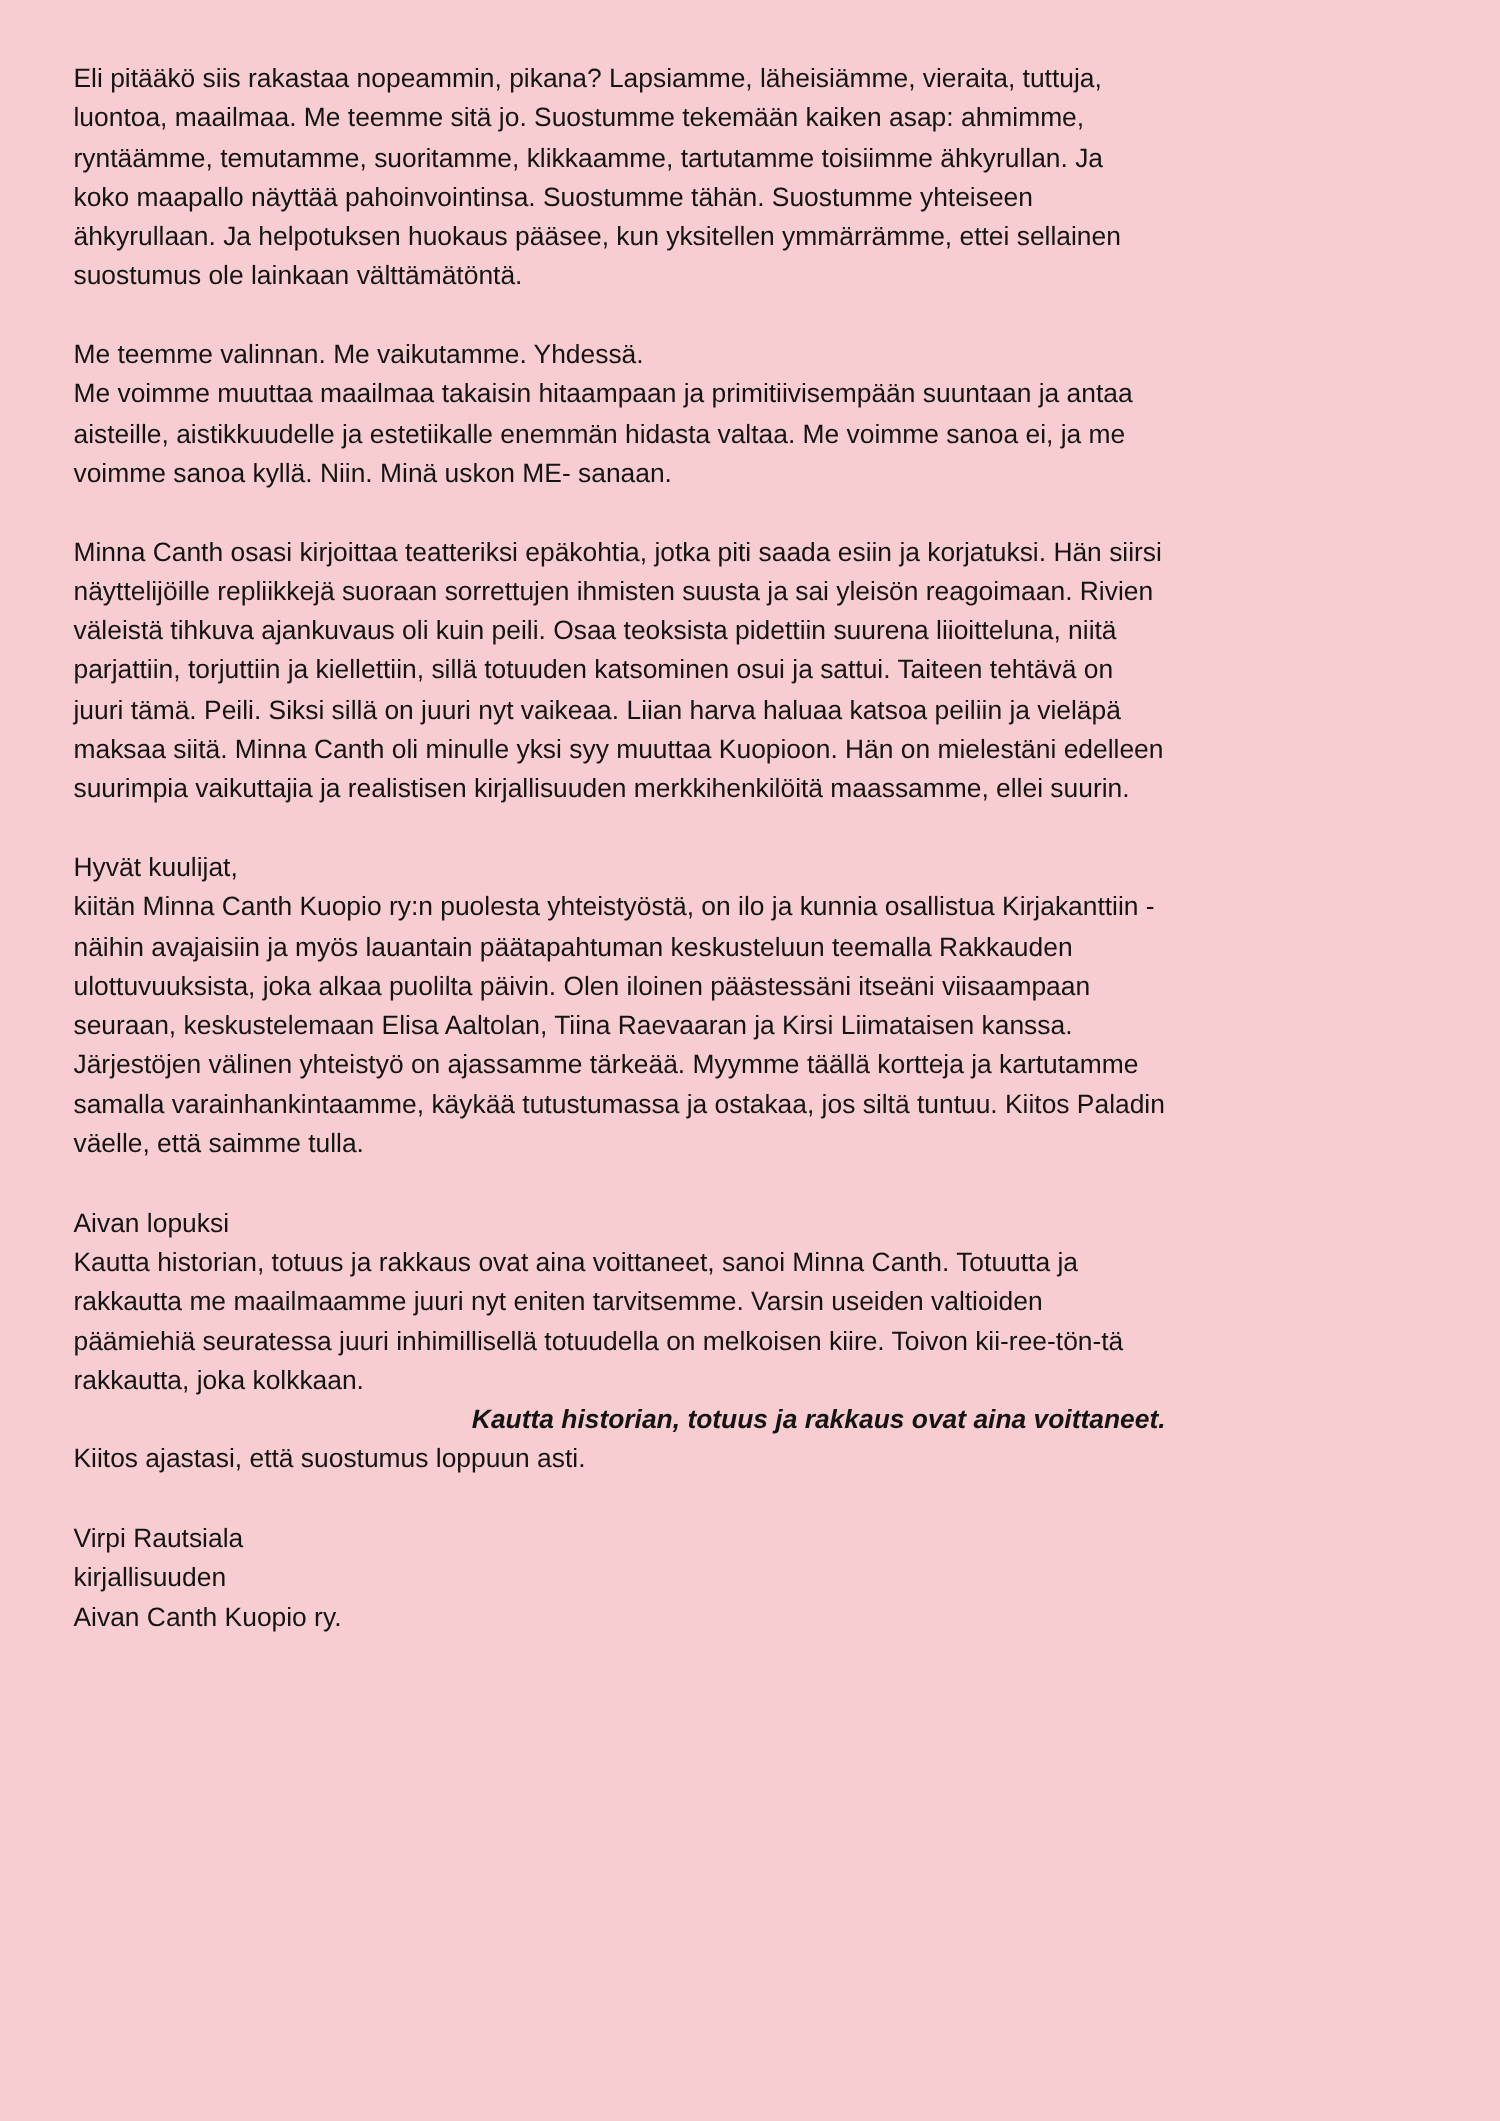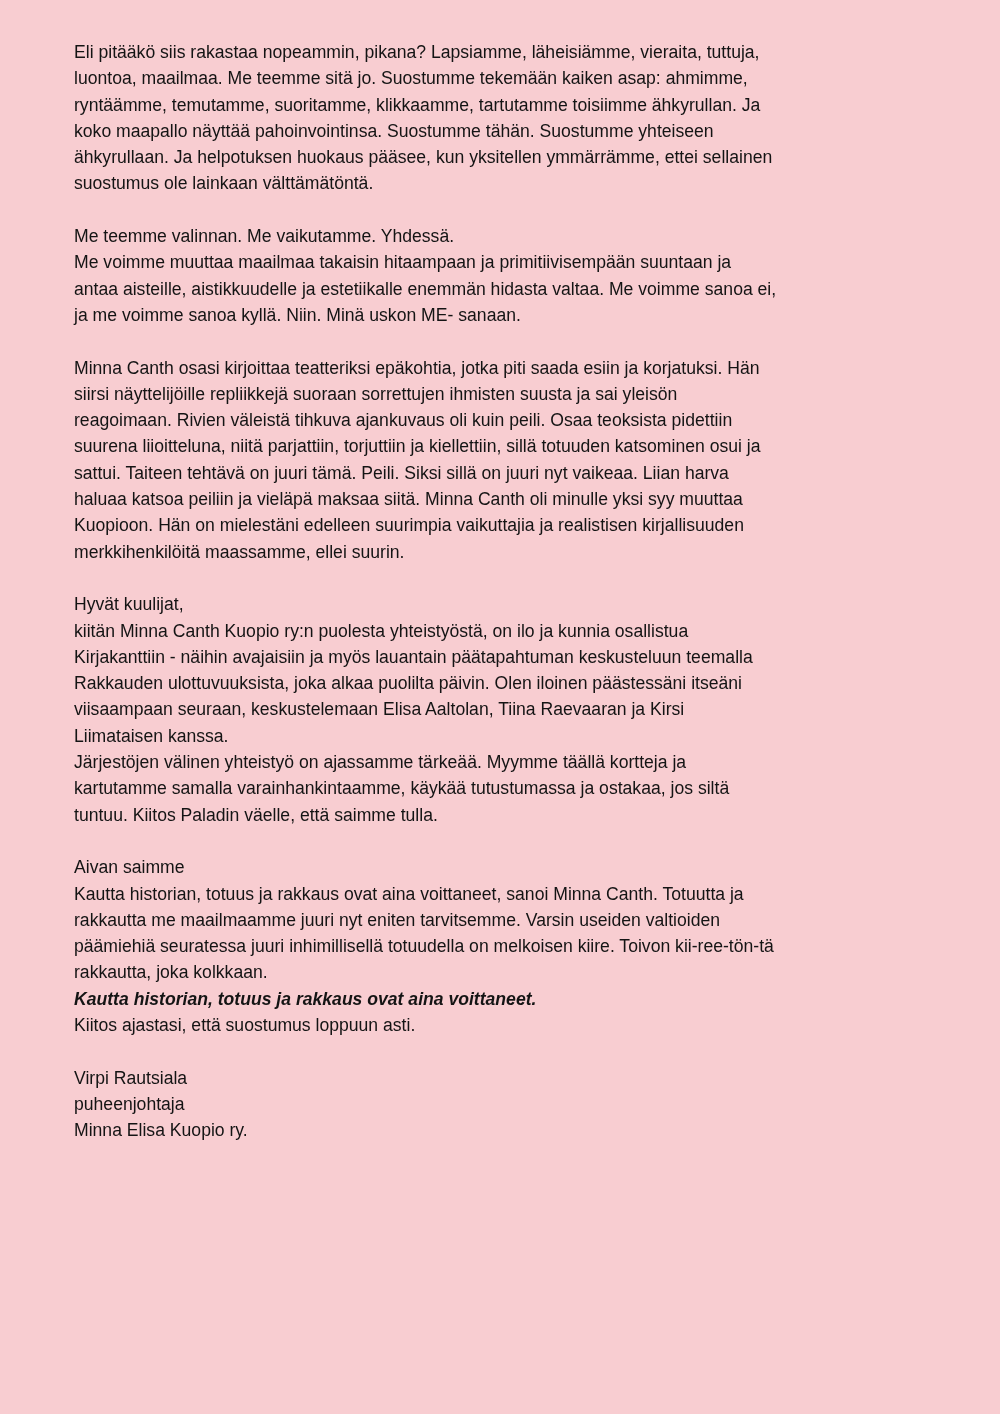--- a/index.html
+++ b/index.html
@@ -11,35 +11,35 @@
       height: 1414px;
       background: #f8cdd1;
       color: #141414;
       font-family: "Liberation Sans", sans-serif;
       font-size: 17.6px;
       line-height: 26.3px;
       overflow: hidden;
     }
     .page {
       position: relative;
-      padding: 39px 20px 0 74px;
+      padding: 39px 20px 0 49px;
       box-sizing: border-box;
       width: 797px;
     }
     p {
       margin: 0;
     }
     .block {
       margin: 0 0 26.3px 0;
     }
     .block.sig {
       margin-top: 25px;
     }
     .italic { }
-    .bolditalic { font-style: italic; font-weight: bold; }
+    .bolditalic { font-style: italic; font-weight: bold; text-align: right; }
   </style>
 </head>
 <body>
 
 <div class="page">
 
   <div class="block">
     <p>Eli pitääkö siis rakastaa nopeammin, pikana? Lapsiamme, läheisiämme, vieraita, tuttuja, luontoa, maailmaa. Me teemme sitä jo. Suostumme tekemään kaiken asap: ahmimme, ryntäämme, temutamme, suoritamme, klikkaamme, tartutamme toisiimme ähkyrullan. Ja koko maapallo näyttää pahoinvointinsa. Suostumme tähän. Suostumme yhteiseen ähkyrullaan. Ja helpotuksen huokaus pääsee, kun yksitellen ymmärrämme, ettei sellainen suostumus ole lainkaan välttämätöntä.</p>
   </div>
 
@@ -52,25 +52,25 @@
     <p>Minna Canth osasi kirjoittaa teatteriksi epäkohtia, jotka piti saada esiin ja korjatuksi. Hän siirsi näyttelijöille repliikkejä suoraan sorrettujen ihmisten suusta ja sai yleisön reagoimaan. Rivien väleistä tihkuva ajankuvaus oli kuin peili. Osaa teoksista pidettiin suurena liioitteluna, niitä parjattiin, torjuttiin ja kiellettiin, sillä totuuden katsominen osui ja sattui. Taiteen tehtävä on juuri tämä. Peili. Siksi sillä on juuri nyt vaikeaa. Liian harva haluaa katsoa peiliin ja vieläpä maksaa siitä. Minna Canth oli minulle yksi syy muuttaa Kuopioon. Hän on mielestäni edelleen suurimpia vaikuttajia ja realistisen kirjallisuuden merkkihenkilöitä maassamme, ellei suurin.</p>
   </div>
 
   <div class="block">
     <p>Hyvät kuulijat,</p>
     <p>kiitän Minna Canth Kuopio ry:n puolesta yhteistyöstä, on ilo ja kunnia osallistua Kirjakanttiin - näihin avajaisiin ja myös lauantain päätapahtuman keskusteluun teemalla Rakkauden ulottuvuuksista, joka alkaa puolilta päivin. Olen iloinen päästessäni itseäni viisaampaan seuraan, keskustelemaan Elisa Aaltolan, Tiina Raevaaran ja Kirsi Liimataisen kanssa.</p>
     <p>Järjestöjen välinen yhteistyö on ajassamme tärkeää. Myymme täällä kortteja ja kartutamme samalla varainhankintaamme, käykää tutustumassa ja ostakaa, jos siltä tuntuu. Kiitos Paladin väelle, että saimme tulla.</p>
   </div>
 
   <div class="block">
-    <p>Aivan saimme</p>
+    <p>Aivan lopuksi</p>
     <p><span class="italic">Kautta historian, totuus ja rakkaus ovat aina voittaneet</span><span>, sanoi Minna Canth. Totuutta ja rakkautta me maailmaamme juuri nyt eniten tarvitsemme. Varsin useiden valtioiden päämiehiä seuratessa juuri inhimillisellä totuudella on melkoisen kiire. Toivon kii-ree-tön-tä rakkautta, joka kolkkaan.</span></p>
     <p class="bolditalic">Kautta historian, totuus ja rakkaus ovat aina voittaneet.</p>
     <p>Kiitos ajastasi, että suostumus loppuun asti.</p>
   </div>
 
   <div class="block sig">
     <p>Virpi Rautsiala</p>
-    <p>puheenjohtaja</p>
-    <p>Minna Elisa Kuopio ry.</p>
+    <p>kirjallisuuden</p>
+    <p>Aivan Canth Kuopio ry.</p>
   </div>
 
 </div>
 
 </body></html>

